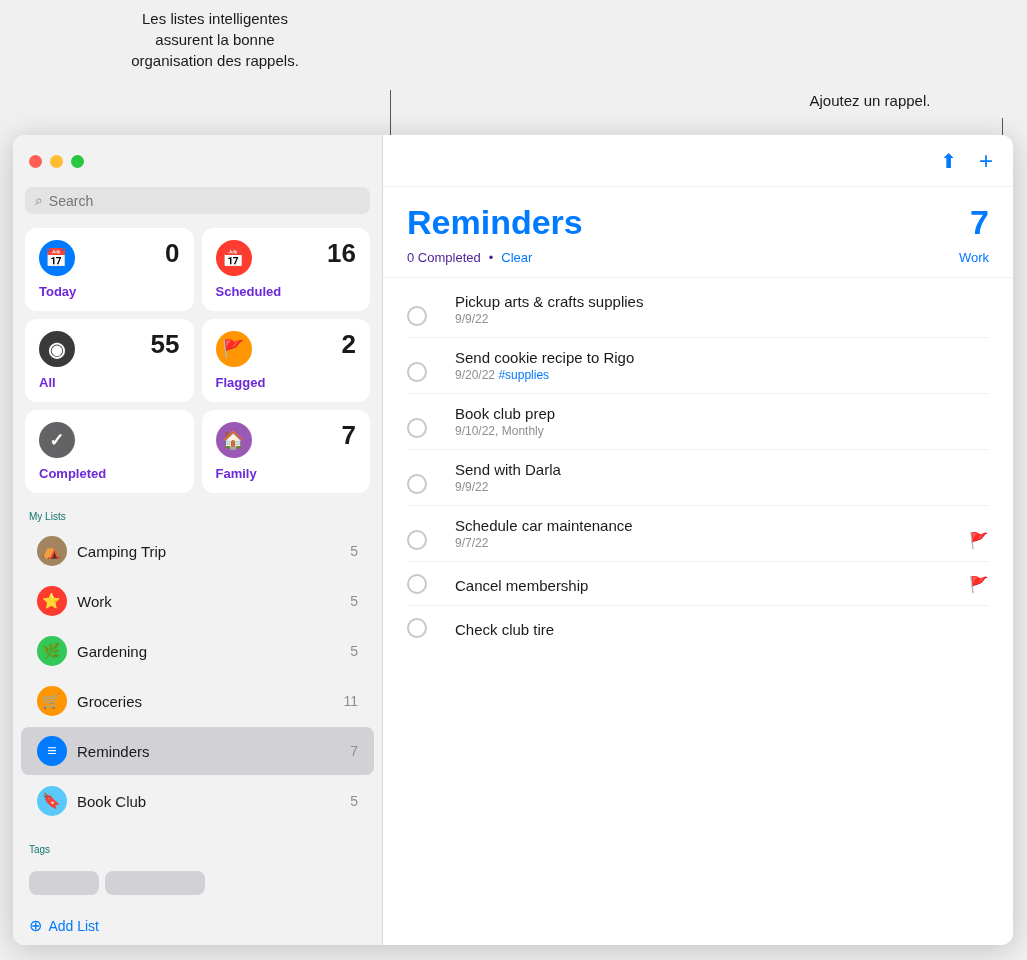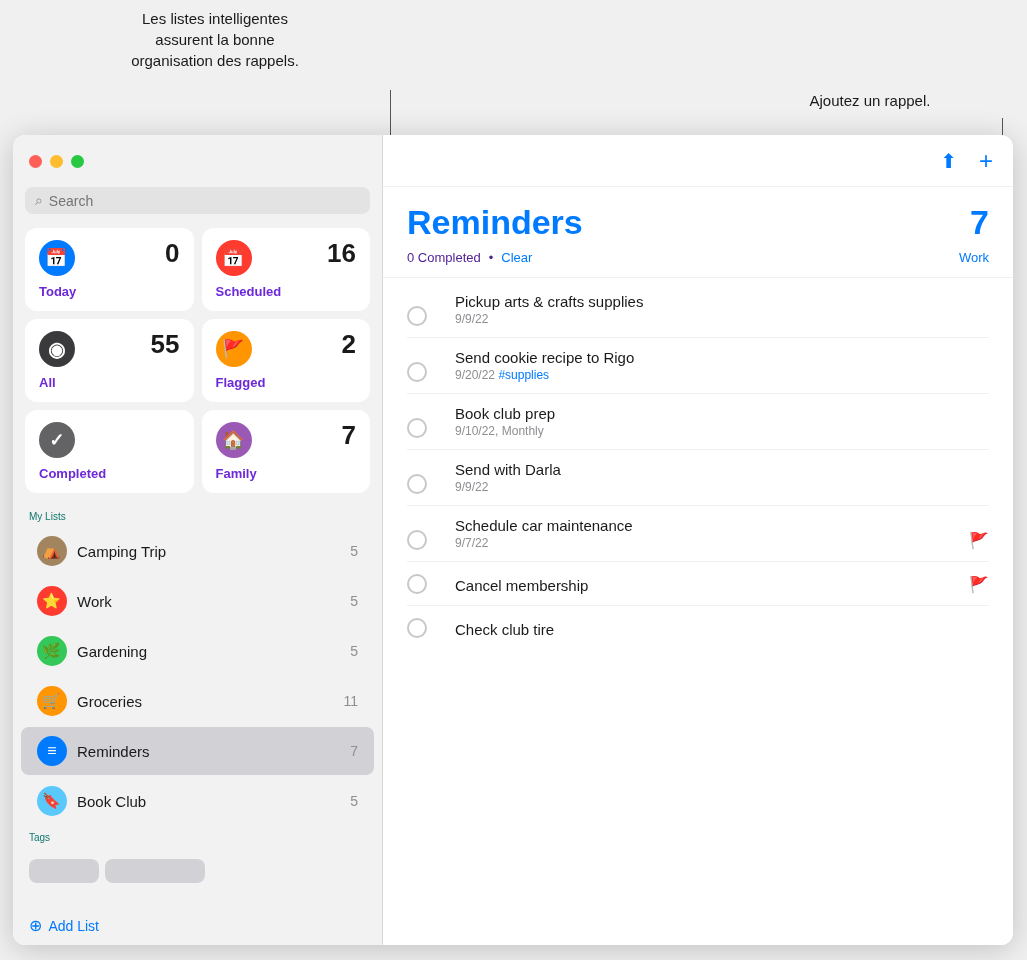--- a/index.html
+++ b/index.html
@@ -452,21 +452,21 @@
       <div class="list-icon icon-blue2" style="font-size:16px;">≡</div>
       <span class="list-name">Reminders</span>
       <span class="list-count">7</span>
     </div>
     <div class="list-item">
       <div class="list-icon icon-teal">🔖</div>
       <span class="list-name">Book Club</span>
       <span class="list-count">5</span>
     </div>
 
-    <div class="section-header" style="">Tags</div>
+    <div class="section-header" style="margin-top: 12px;">Tags</div>
     <div class="tags-section">
       <div class="tags-pills">
         <div class="tag-pill" style="background:#d1d1d6; width:70px; height:24px; border-radius:8px;"></div>
         <div class="tag-pill" style="background:#d1d1d6; width:100px; height:24px; border-radius:8px;"></div>
       </div>
     </div>
 
     <div style="flex: 1;"></div>
     <div class="add-list-btn">
       <span style="font-size:16px; font-weight:300;">⊕</span>

